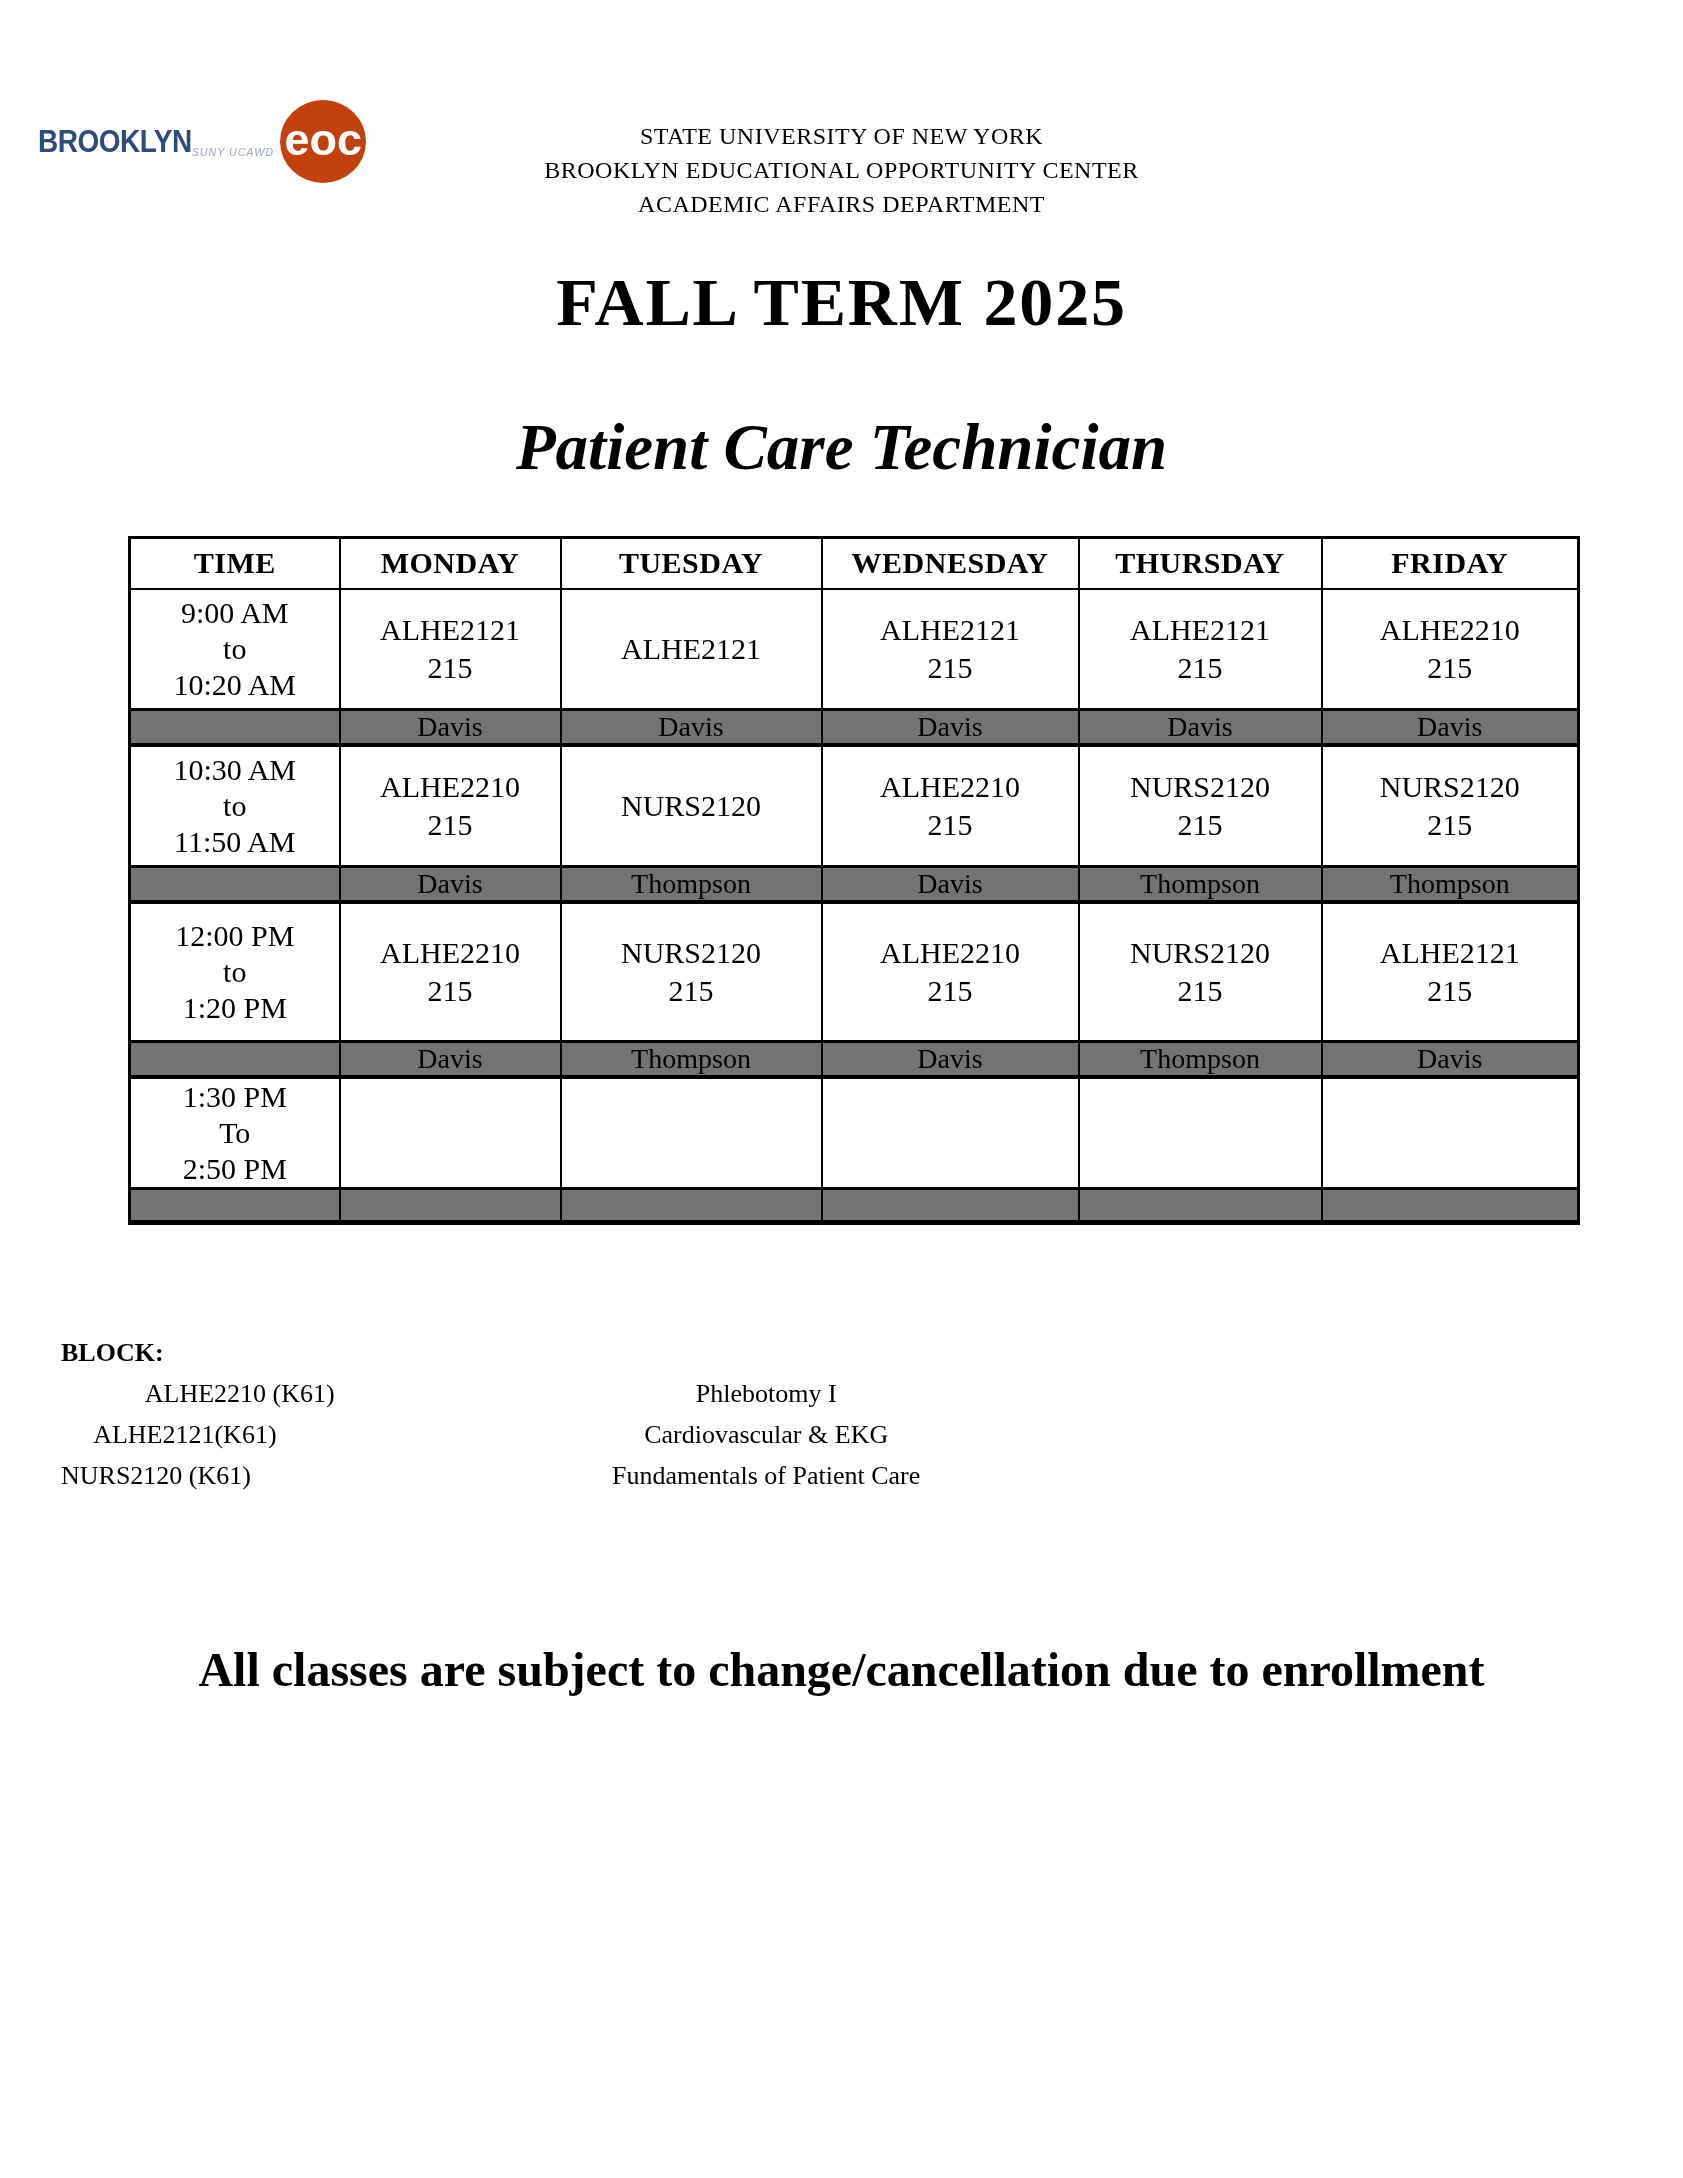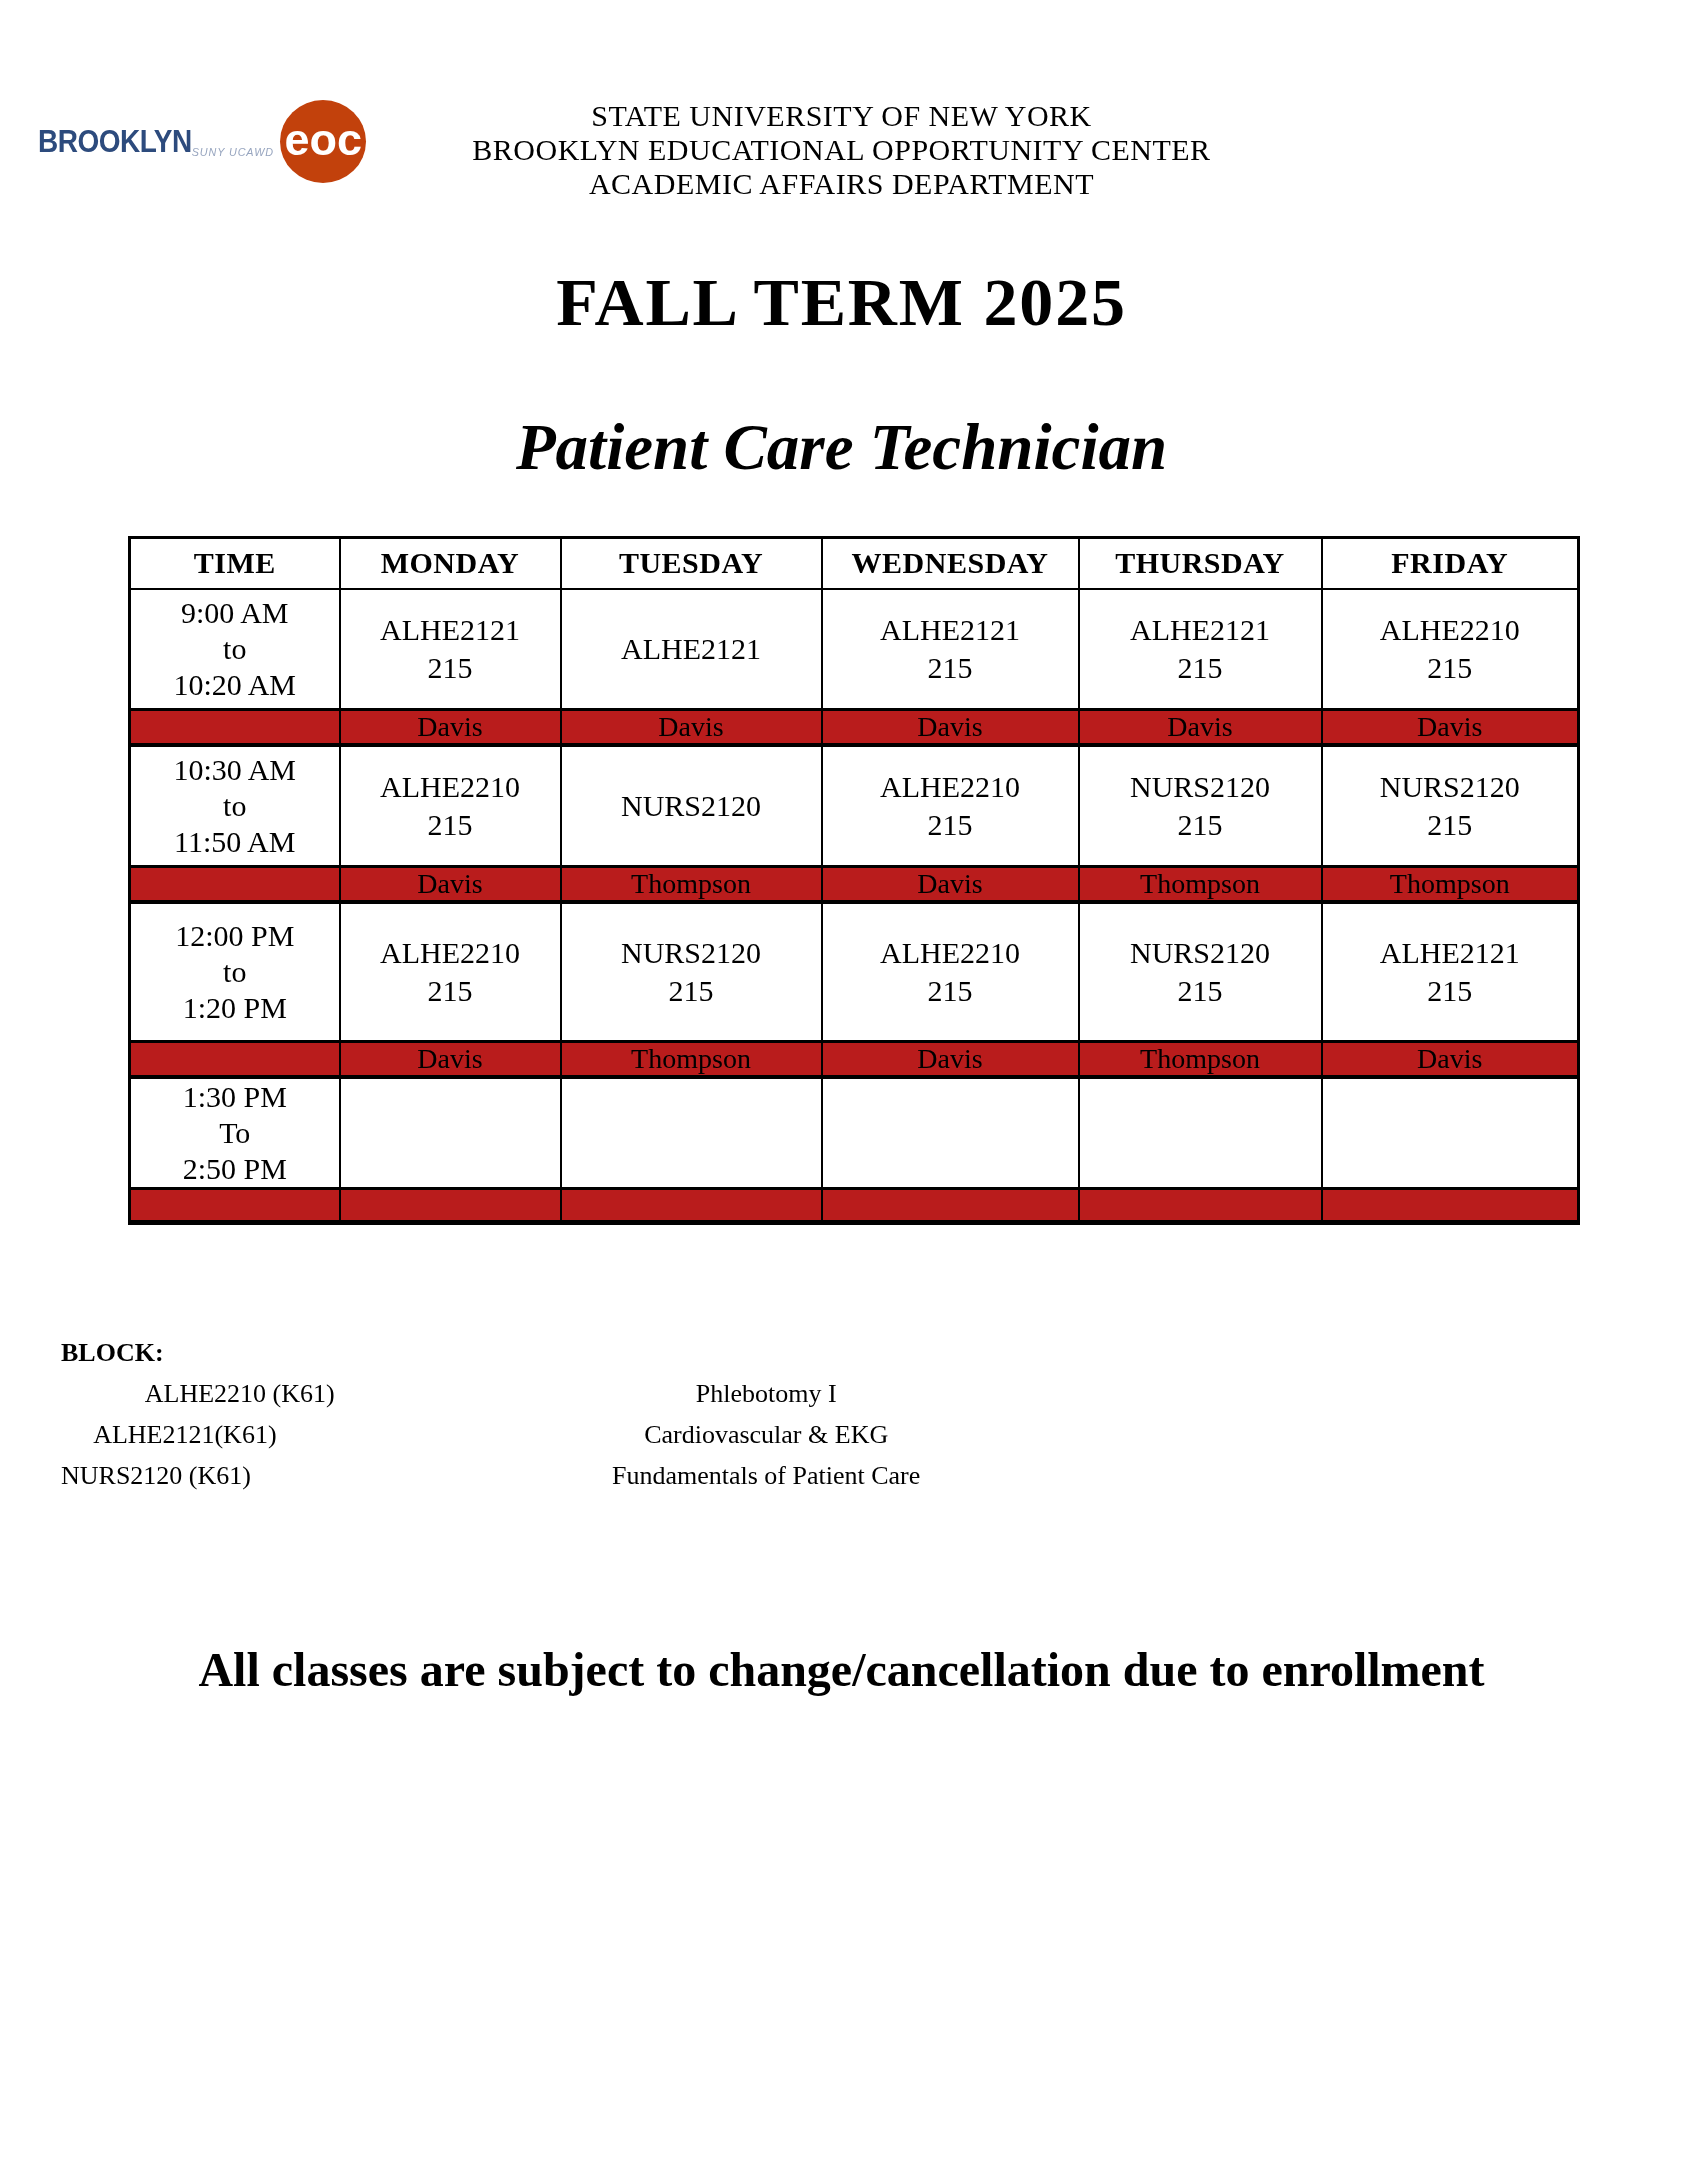--- a/index.html
+++ b/index.html
@@ -55,25 +55,25 @@
     display: flex;
     align-items: center;
     justify-content: center;
     padding-bottom: 3.6px;
     box-sizing: border-box;
   }
 
   
   .institution {
     position: absolute;
-    top: 99px;
+    top: 119px;
     left: 0;
     width: 100%;
     text-align: center;
-    font-size: 30px;
+    font-size: 24px;
     line-height: 34px;
     letter-spacing: 0.5px;
   }
   .term-title {
     position: absolute;
     top: 263px;
     left: 0;
     width: 100%;
     text-align: center;
     font-size: 68px;
@@ -116,21 +116,21 @@
   table.schedule th {
     font-size: 30px;
     font-weight: 700;
     letter-spacing: 0.5px;
   }
   tr.class-row { height: 121px; }
   tbody tr:nth-child(5) { height: 140px; }
   tbody tr:nth-child(7) { height: 110px; }
   tr.instructor-row { height: 34px; }
   tr.instructor-row td {
-    background: #b91c1c;
+    background: #737373;
     border-top-width: 3.6px;
     border-bottom-width: 4.5px;
     font-size: 28px;
   }
   td.time-cell {
     font-weight: 400;
     font-size: 30px;
     line-height: 36px;
   }
   td.course-cell {

